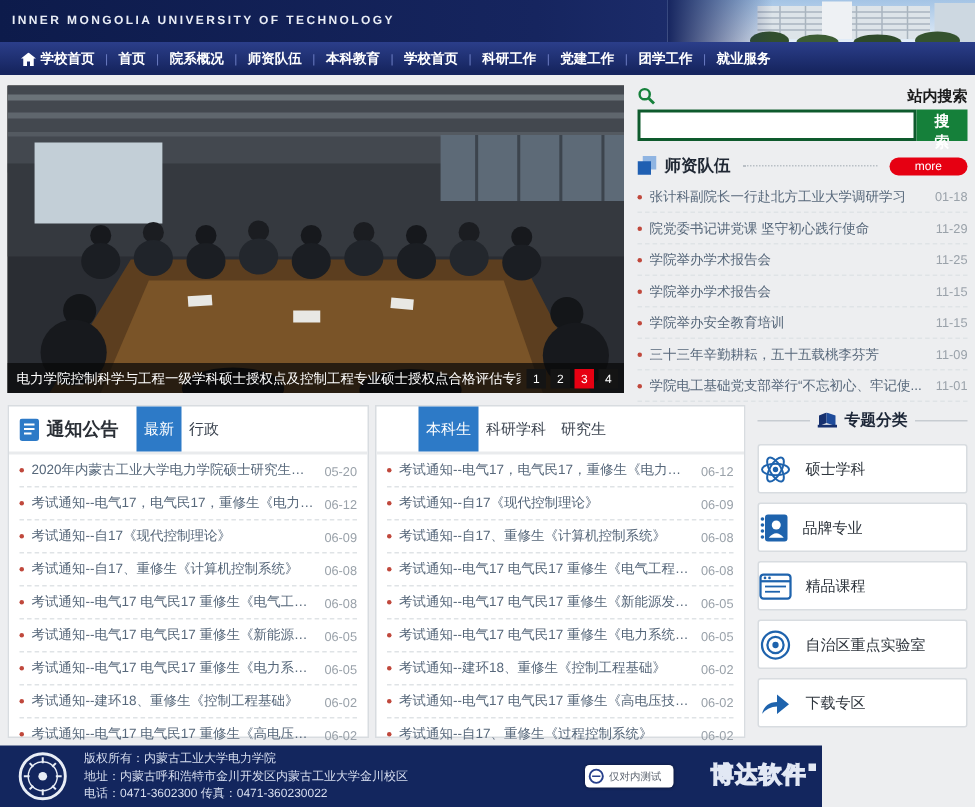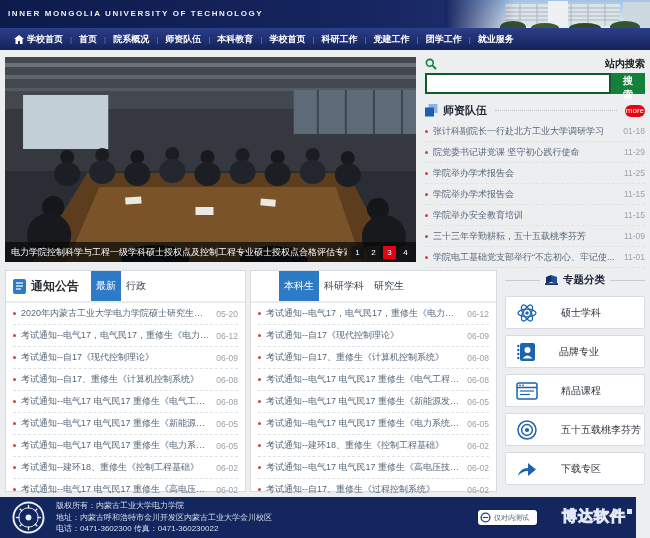--- a/index.html
+++ b/index.html
@@ -42,21 +42,21 @@
   .search-label{font-size:10px;color:#1b1b1b;font-weight:bold;}
   .search-row{margin-top:3px;display:flex;height:21px;}
   .search-input{flex:1;border:2px solid #0e5a2d;box-sizing:border-box;outline:none;
     padding:0 4px;font-size:10px;font-family:inherit;}
   .search-btn{width:34px;border:none;background:var(--search_green,#15803a);color:#fff;
     font-size:10px;font-weight:bold;cursor:pointer;font-family:inherit;}
   .news-header{margin-top:8px;height:17px;display:flex;align-items:center;gap:5px;}
   .news-title{font-size:11px;font-weight:bold;color:#1f2733;}
   .dots{flex:1;border-bottom:1px dotted #b9bfc5;height:0;margin:0 3px;}
   .more-btn{background:var(--highlight_red,#e60012);color:#fff;font-size:8px;border:none;
-    border-radius:8px;padding:2px 1px;line-height:1;cursor:pointer;font-family:inherit;}
+    border-radius:8px;padding:2px 17px;line-height:1;cursor:pointer;font-family:inherit;}
   .news-list{margin-top:2px;}
   .n-row{display:flex;align-items:center;height:20px;border-bottom:1px dashed #dfe3e6;gap:5px;cursor:pointer;}
   .bullet{width:3px;height:3px;border-radius:50%;background:#c0483c;flex:none;}
   .n-text{flex:1;font-size:9px;color:var(--link_gray,#56677a);
     white-space:nowrap;overflow:hidden;text-overflow:ellipsis;}
   .n-date{font-size:8.5px;color:#9aa2aa;flex:none;}
   
   .panel{position:absolute;top:270px;background:#fff;border:1px solid #d8dce0;box-sizing:border-box;height:222px;}
   .panel1{left:5px;width:241px;}
   .panel2{left:250px;width:247px;}
@@ -69,24 +69,24 @@
     cursor:pointer;font-family:inherit;display:flex;align-items:center;}
   .tab.active{background:var(--accent_blue,#2d7ac7);color:#fff;}
   .p-list{padding:0 7px;}
   .p-list .n-row{height:21px;}
   
   .topics{position:absolute;left:505px;top:270px;width:140px;height:224px;}
   .topic-header{height:20px;display:flex;align-items:center;gap:5px;}
   .topic-line{flex:1;border-top:1px solid #c7ccd1;height:0;}
   .topic-title{font-size:10.5px;font-weight:bold;color:#1d2738;}
   .topic-card{height:33px;margin-top:6px;background:#fff;border:1px solid #d8dce0;border-radius:2px;
-    display:flex;align-items:center;gap:23px;padding-left:10px;box-sizing:border-box;cursor:pointer;}
+    display:flex;align-items:center;gap:9px;box-sizing:border-box;cursor:pointer;}
   .topic-label{font-size:10px;color:#2e353d;}
   
-  .footer{position:absolute;left:0;top:497px;width:636px;height:41px;
+  .footer{position:absolute;left:0;top:497px;width:548px;height:41px;
     background:var(--footer_navy,#13265e);}
   .emblem{position:absolute;left:12px;top:4px;}
   .f-lines{position:absolute;left:56px;top:3px;}
   .f-line{font-size:8px;color:#d8dff0;line-height:11.5px;white-space:nowrap;}
   .watermark{position:absolute;right:8px;top:8px;width:150px;height:24px;}
   .wm-outline{position:absolute;right:2px;top:2px;font-size:15px;font-weight:bold;
     letter-spacing:1px;color:transparent;-webkit-text-stroke:1px #e2e8f4;white-space:nowrap;}
   .wm-sq{position:absolute;right:-4px;top:4px;width:5px;height:5px;background:#e2e8f4;}
   .wm-pill{position:absolute;left:0;top:5px;height:15px;background:#fff;border-radius:3px;
     display:flex;align-items:center;gap:3px;padding:0 8px 0 2px;cursor:pointer;
@@ -509,21 +509,21 @@
       <line x1="4" y1="12.5" x2="14" y2="12.5" stroke="#1e63ad" stroke-width="1.2"></line>
     </svg>
     <span class="topic-label">精品课程</span>
   </div>
   <div class="topic-card">
     <svg width="22" height="22" viewBox="0 0 22 22">
       <circle cx="11" cy="11" r="9" fill="none" stroke="#1e63ad" stroke-width="1.5"></circle>
       <circle cx="11" cy="11" r="5.4" fill="none" stroke="#1e63ad" stroke-width="1.5"></circle>
       <circle cx="11" cy="11" r="2.1" fill="#1e63ad"></circle>
     </svg>
-    <span class="topic-label">五十五载桃李芬芳</span>
+    <span class="topic-label">自治区重点实验室</span>
   </div>
   <div class="topic-card">
     <svg width="22" height="18" viewBox="0 0 22 18">
       <path d="M2 16 Q4 8 12 8 L12 3 L20 9.5 L12 16 L12 11 Q6 11 2 16 Z" fill="#1e63ad"></path>
     </svg>
     <span class="topic-label">下载专区</span>
   </div>
 </div>
 
 <div class="footer">

